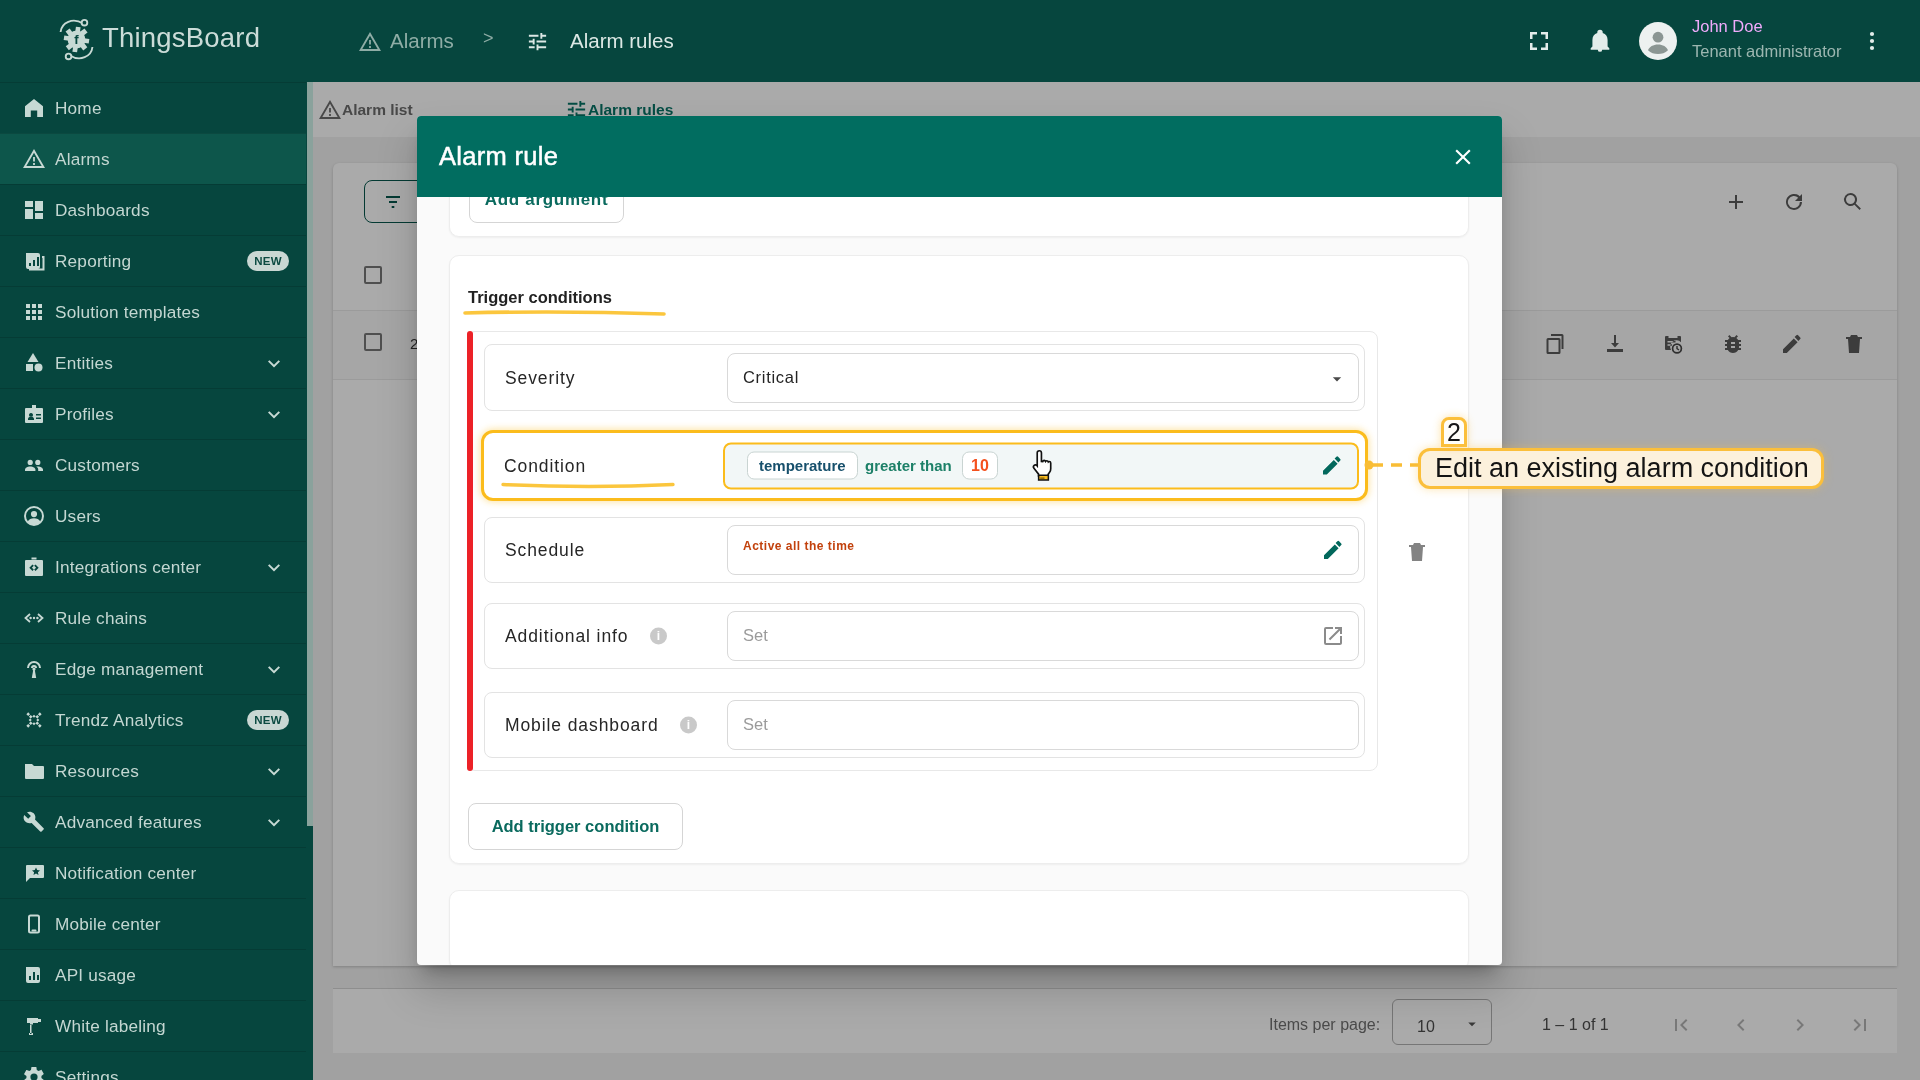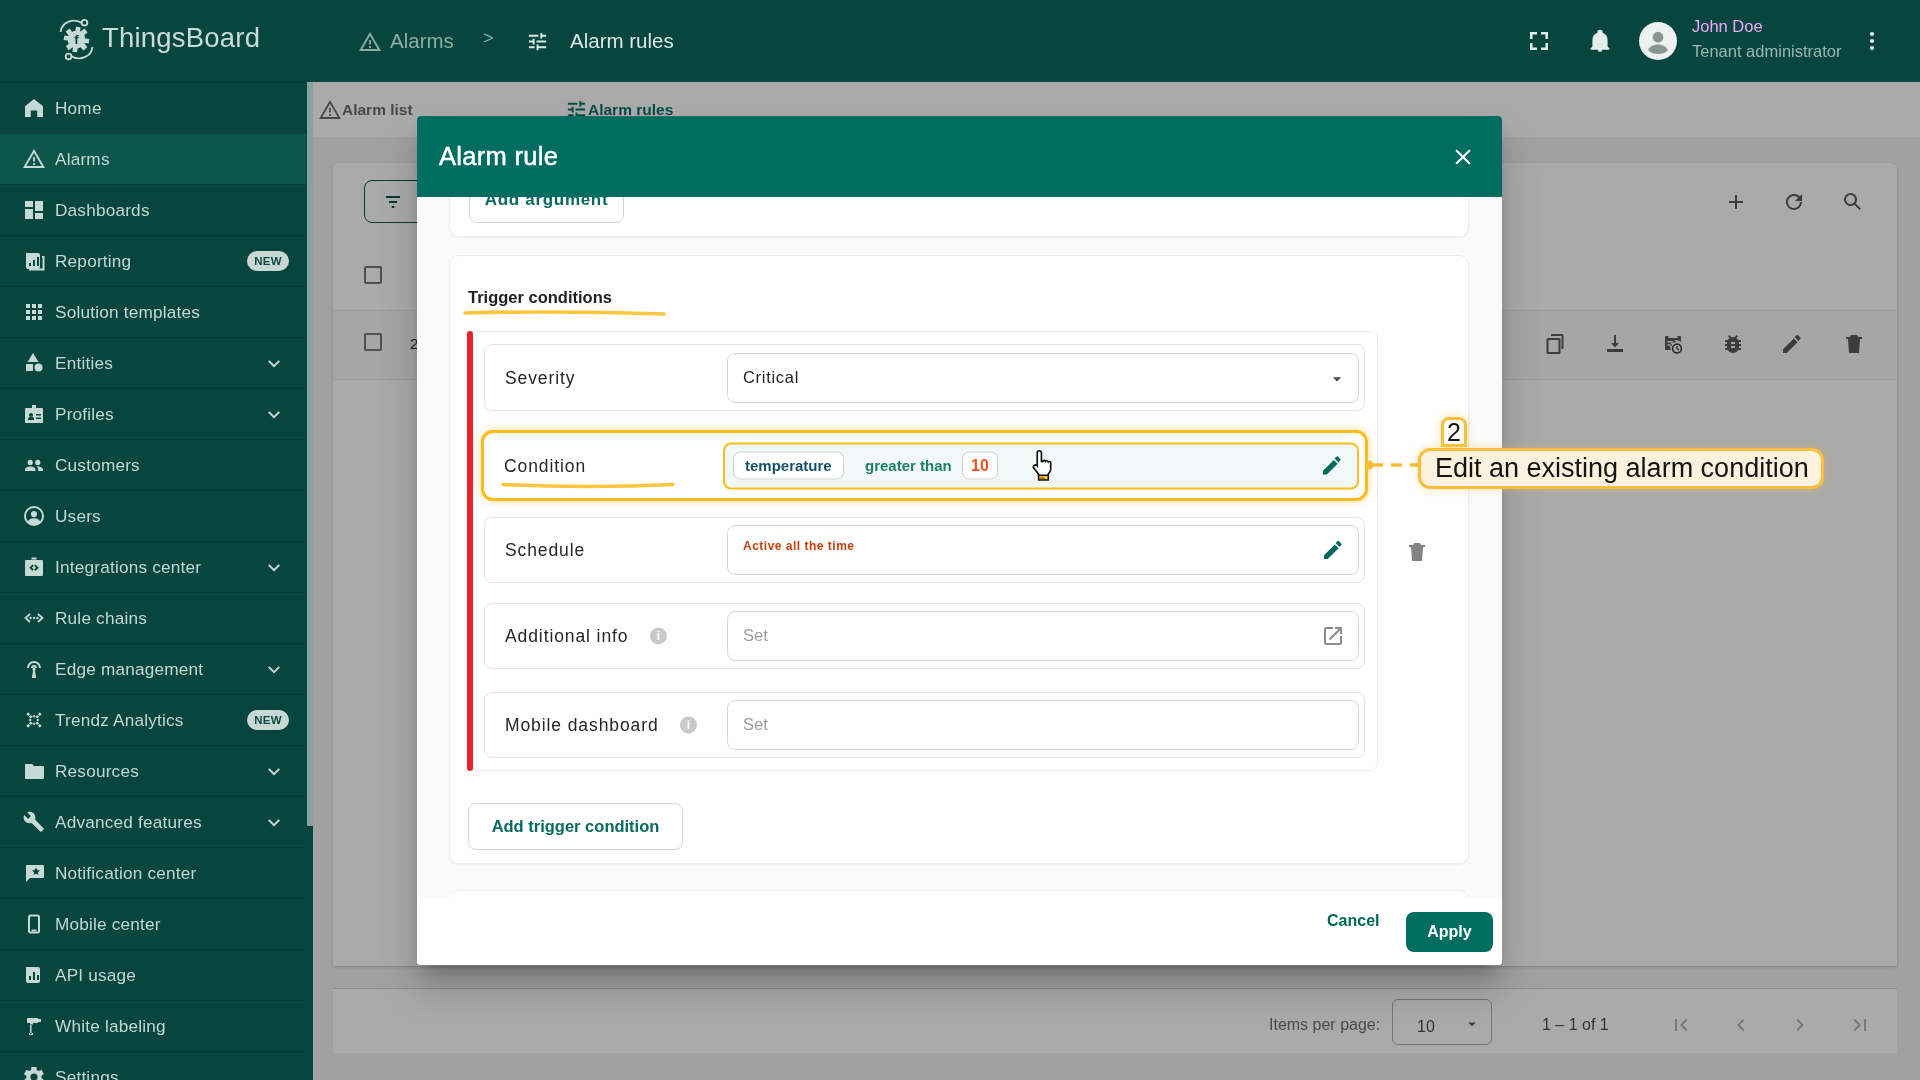--- a/index.html
+++ b/index.html
@@ -369,21 +369,21 @@
           </svg>
       </div>
     </div>
 
     <div class="frow" style="top:174px;height:71px;border:3px solid #fbbc1c;border-radius:12px;left:31px;width:887px;box-shadow:0 0 7px 1px rgba(251,188,28,.4)">
       <span class="lab" style="left:20px">Condition</span>
       <svg class="abs" style="left:16px;top:48px" width="176" height="11" viewBox="0 0 176 11">
           <path d="M3 3.5 Q90 7.5 173 3.5" stroke="#fbc12d" stroke-width="3.4" fill="none" stroke-linecap="round" opacity=".92"></path>
         </svg>
       <div class="vbox" style="left:239px;width:636px;height:47px;border:2px solid #fbbc1c;background:#f2f7f7">
-        <span class="chip" style="position:absolute;left:8px;top:7px;color:#17506c;padding:12px 11px">temperature</span>
+        <span class="chip" style="position:absolute;left:22px;top:7px;color:#17506c;padding:12px 11px">temperature</span>
         <div class="abs" style="left:140px;top:12px;font-size:15px;font-weight:bold;color:#1d8068">greater than</div>
         <span class="chip" style="position:absolute;left:237px;top:7px;color:#f4511e;padding:0 8px;font-size:16px">10</span>
         <svg class="abs" style="left:306px;top:5px" width="26" height="32" viewBox="0 0 20 25">
           <path d="M6.3 1 c.95 0 1.7.75 1.7 1.7 v6.6 l1 .1 c.15-.5.6-.85 1.15-.85.5 0 .95.3 1.1.75 .2-.3.55-.5.95-.5.55 0 1 .35 1.15.85 .2-.2.45-.3.75-.3.65 0 1.15.5 1.15 1.2 v4.4 c0 1.1-.3 2.1-.9 2.9 l-1.1 1.5 v1.2 h-7.5 v-1.3 l-3.6-4.6 c-.55-.7-.5-1.7.15-2.3 .6-.55 1.55-.5 2.1.1 l.3.35 V2.7 C4.6 1.75 5.35 1 6.3 1z" fill="#fff" stroke="#111" stroke-width="1.3"></path>
           <path d="M5.8 20.2 h7.6 v3.6 h-7.6 z" fill="#fbbd22" stroke="#111" stroke-width="1.2"></path>
           <path d="M7 21.9 h3.4 v1 H7 z" fill="#7a5800"></path>
         </svg>
         <svg class="pencil" viewBox="0 0 24 24" fill="#02685c">
             <path d="M3 17.2 13.8 6.4l3.8 3.8L6.8 21H3zM18.4 8.9l-3.8-3.8 1.8-1.8a1.2 1.2 0 0 1 1.7 0l2.1 2.1c.5.5.5 1.2 0 1.7z"></path>
           </svg>
@@ -417,24 +417,20 @@
       <div class="vbox">
         <div class="abs" style="left:15px;top:14px;font-size:16.5px;color:#9b9b9b">Set</div>
       </div>
     </div>
     <svg class="abs" style="left:955px;top:284px" width="24" height="24" viewBox="0 0 24 24" fill="#838383">
         <path d="M6 7h12l-1 14H7zM9 3h6l1 2h4v2H4V5h4z"></path>
       </svg>
     <div class="obtn abs" style="left:18px;top:547px;width:215px;height:47px">Add trigger condition</div>
   </div>
   <div class="mcard" style="top:774px;height:80px"></div>
-  <div id="mfoot" class="abs" style="left:0;top:781px;width:1085px;height:68px;background:#fff">
-    <div class="abs" style="left:910px;top:15px;width:57px;font-size:16px;font-weight:bold;color:#02685c">Cancel</div>
-    <div class="abs" style="left:989px;top:15px;width:87px;height:40px;background:#016d60;border-radius:8px;color:#fff;font-weight:bold;font-size:16px;display:flex;align-items:center;justify-content:center">Apply</div>
-  </div>
 </div>
 
 <div id="anno" style="position:absolute;z-index:30">
   <svg class="abs" style="left:1362px;top:458px" width="60" height="14" viewBox="0 0 60 14">
       <circle cx="7" cy="7" r="4.5" fill="#f9bd35"></circle>
       <path d="M10 7h50" stroke="#f9bd35" stroke-width="3.5" stroke-dasharray="11 8" fill="none"></path>
     </svg>
   <div class="abs" style="left:1441px;top:417px;width:26px;height:30px;background:#fffef9;border:3px solid #fbbf3b;border-radius:8px 8px 0 0;font-size:25px;color:#161616;display:flex;align-items:center;justify-content:center;z-index:2;box-shadow:0 0 8px rgba(251,191,59,.45)">2</div>
   <div class="abs" style="left:1418px;top:448px;width:406px;height:41px;background:#fcf1dc;border:3.5px solid #fbbf3b;border-radius:12px;font-size:26px;color:#141414;display:flex;align-items:center;padding-left:14px;white-space:nowrap;box-shadow:0 0 10px rgba(251,191,59,.4);font-size:27px">Edit an existing alarm condition</div>
 </div>

